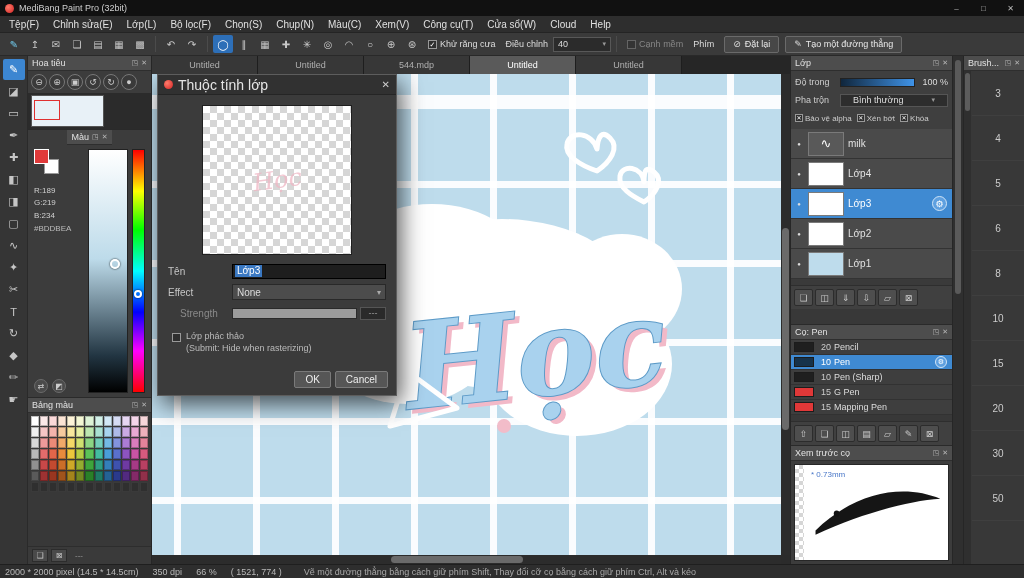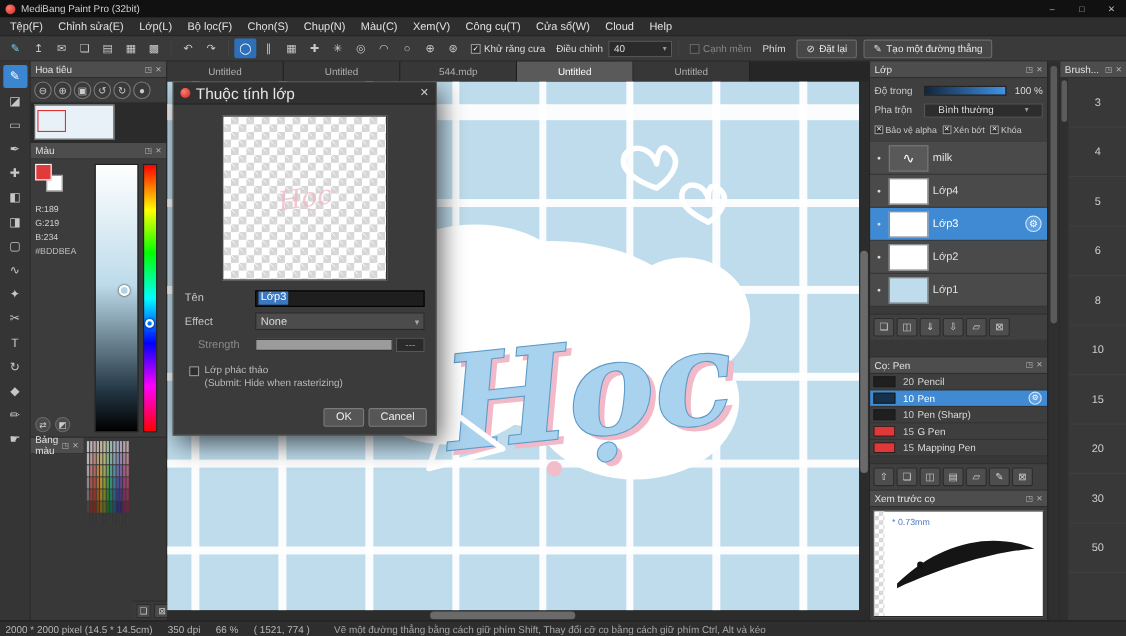--- a/index.html
+++ b/index.html
@@ -47,39 +47,39 @@
 
   
   .navigator { height:74px; border-bottom:1px solid #2a2a2a; display:flex; flex-direction:column; }
   .nav-zoom { height:22px; display:flex; align-items:center; gap:2px; padding:0 3px; }
   .nav-btn { width:16px; height:16px; border-radius:50%; border:1px solid #787878; background:#3a3a3a; color:#ccc; font-size:9px; display:flex; align-items:center; justify-content:center; }
   .nav-preview { flex:1; background:#2b2b2b; display:flex; padding:2px 3px; }
   .nav-thumb { width:62%; background:#e8f1f7; position:relative; border:1px solid #555; }
   .nav-viewrect { position:absolute; left:2px; top:4px; width:26px; height:20px; border:1px solid #e03030; }
 
   
-  .color-panel { height:268px; border-bottom:1px solid #2a2a2a; display:flex; flex-direction:column; }
+  .color-panel { height:268px; border-bottom:1px solid #2a2a2a; display:flex; flex-direction:column;align-items:center; }
   .color-body { flex:1; display:flex; gap:4px; padding:4px; }
   .color-left { width:50px; display:flex; flex-direction:column; }
   .fgbg { position:relative; width:28px; height:28px; }
   .fg { position:absolute; left:0; top:0; width:15px; height:15px; border:1px solid #fff; z-index:2; }
   .bg { position:absolute; left:10px; top:10px; width:15px; height:15px; border:1px solid #999; background:#fff; }
   .rgb-readout { font-size:8px; color:#d0d0d0; line-height:1.55; margin-top:8px; }
   .hex-readout { font-size:8px; color:#bbb; margin-top:2px; }
   .color-icons { margin-top:auto; display:flex; gap:4px; }
   .color-btn { width:14px; height:14px; border-radius:50%; background:#4a4a4a; border:1px solid #6a6a6a; color:#ccc; font-size:8px; display:flex; align-items:center; justify-content:center; }
   .sv-bar { width:40px; border:1px solid #222; position:relative;
     background:linear-gradient(180deg,#ffffff 0%,#bddbea 45%,#223542 85%,#000 100%); }
   .sv-cursor { position:absolute; left:55%; top:45%; width:10px; height:10px; border:2px solid #fff; border-radius:50%; box-shadow:0 0 2px #000; }
   .hue-bar { width:13px; border:1px solid #222; position:relative;
     background:linear-gradient(180deg,#f00 0%,#ff0 17%,#0f0 33%,#0ff 50%,#00f 67%,#f0f 83%,#f00 100%); }
   .hue-cursor { position:absolute; left:1px; top:58%; width:8px; height:8px; border:2px solid #fff; border-radius:50%; box-shadow:0 0 2px #000; }
 
   
-  .palette-panel { flex:1; display:flex; flex-direction:row; background:#383838; }
+  .palette-panel { flex:1; display:flex; flex-direction:column; background:#383838; }
   .palette-grid { display:grid; grid-template-columns:repeat(13,1fr); grid-auto-rows:10px; gap:1px; padding:3px; }
   .swatch { border:1px solid rgba(0,0,0,.25); }
   .swatch.empty { background:#2f2f2f; border:1px solid #3a3a3a; }
   .palette-footer { margin-top:auto; height:18px; display:flex; align-items:center; gap:3px; padding:0 4px; border-top:1px solid #2d2d2d; background:#3a3a3a; }
   .pf-btn { width:16px; height:13px; background:#4a4a4a; border:1px solid #2c2c2c; color:#ccc; font-size:8px; display:flex; align-items:center; justify-content:center; }
   .pf-text { color:#999; font-size:8px; margin-left:5px; }
 
   
   .canvas-area { position:absolute; left:152px; right:234px; top:0; bottom:0; background:#2b2b2b; }
   .tab-bar { height:18px; background:#262626; display:flex; }

